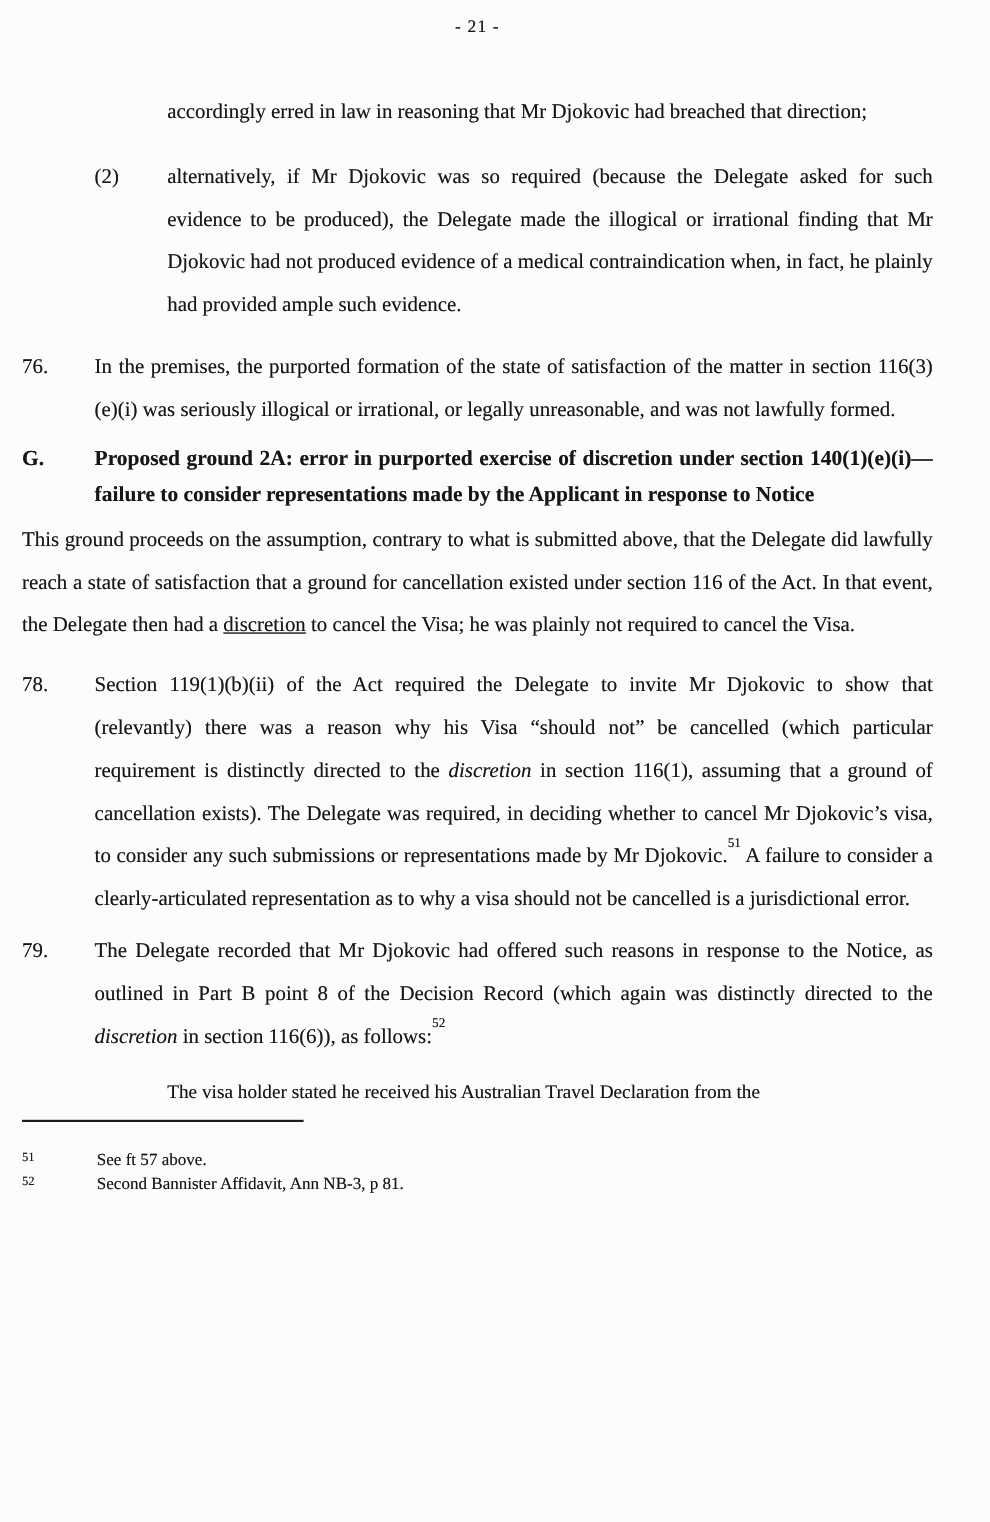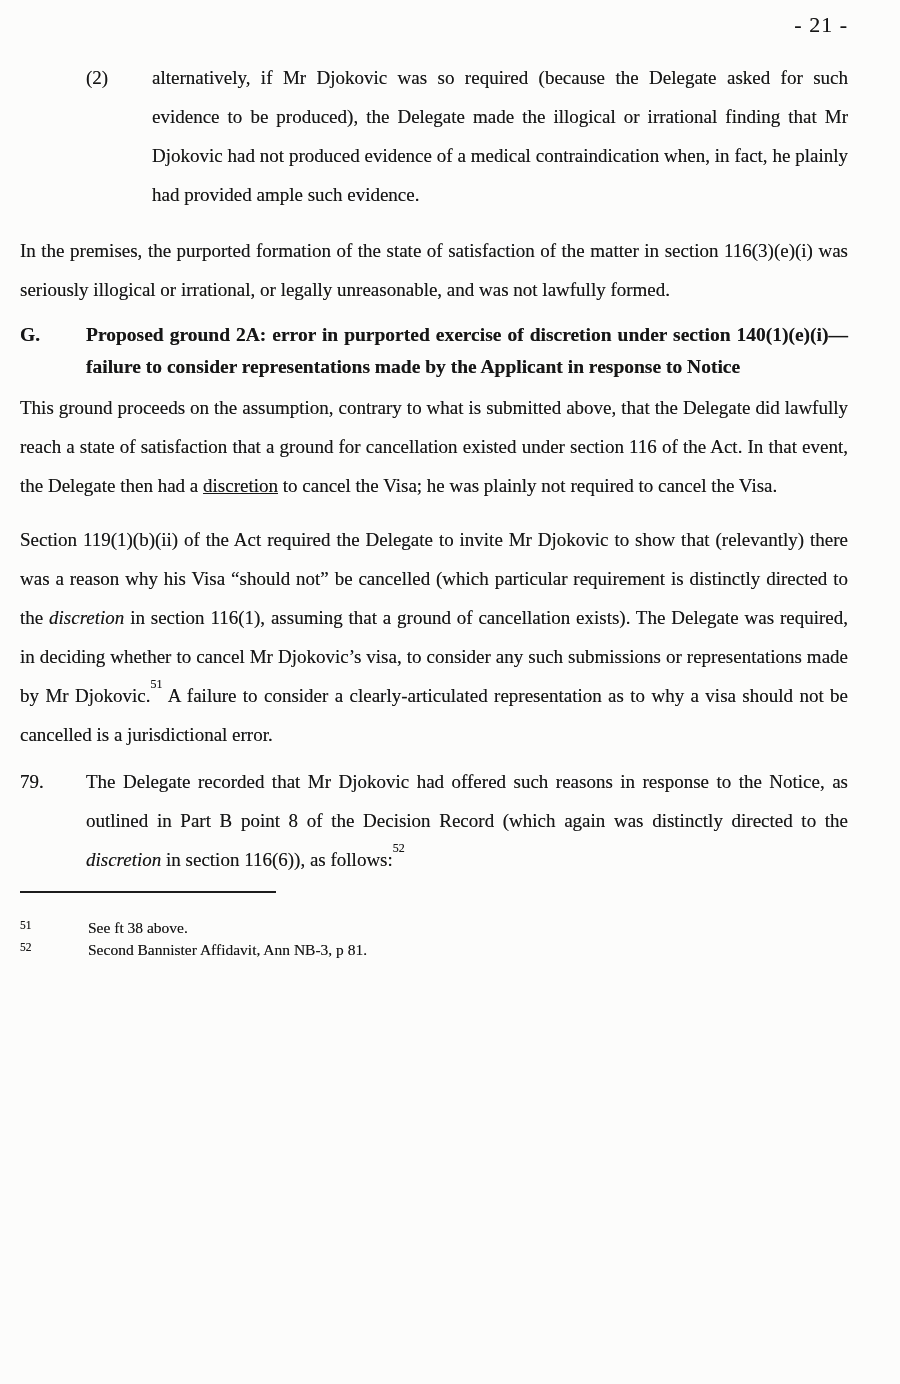--- a/index.html
+++ b/index.html
@@ -13,22 +13,22 @@
   }
   .doc {
     box-sizing: border-box;
     width: 900px;
     height: 1384px;
     padding: 12px 52px 0 20px;
     position: relative;
     text-shadow: 0 0 0.6px rgba(20,20,20,0.55);
   }
   .page-num {
-    text-align: right;
-    font-size: 22px;
+    text-align: center;
+    font-size: 16px;
     line-height: 26px;
     letter-spacing: 1px;
   }
   
   .row { display: flex; }
   .num { flex: 0 0 66px; font-size: 19px; line-height: 39px; }
   .txt { flex: 1; font-size: 19px; line-height: 39px; text-align: justify; }
   
   .row.sub { margin-left: 66px; }
   .row.sub .num { flex: 0 0 66px; }
@@ -88,57 +88,61 @@
   .mt-p79 { margin-top: 8px; font-family: Liberation Serif, serif; }
   .mt-quote { margin-top: 10px; }
 </style>
 </head>
 <body>
 
 <div class="doc">
 
   <div class="page-num">- 21 -</div>
 
+  <div class="cont mt-cont">accordingly erred in law in reasoning that Mr Djokovic had breached that direction;</div>
 
   <div class="row sub mt-sub">
     <div class="num">(2)</div>
     <div class="txt">alternatively, if Mr Djokovic was so required (because the Delegate asked for such evidence to be produced), the Delegate made the illogical or irrational finding that Mr Djokovic had not produced evidence of a medical contraindication when, in fact, he plainly had provided ample such evidence.</div>
   </div>
 
   <div class="row mt-p76">
+    <div class="num">76.</div>
     <div class="txt">In the premises, the purported formation of the state of satisfaction of the matter in section 116(3)(e)(i) was seriously illogical or irrational, or legally unreasonable, and was not lawfully formed.</div>
   </div>
 
   <div class="row heading mt-head">
     <div class="num">G.</div>
     <div class="txt">Proposed ground 2A: error in purported exercise of discretion under section 140(1)(e)(i)—failure to consider representations made by the Applicant in response to Notice</div>
   </div>
 
   <div class="row mt-p77">
     <div class="txt"><span>This ground proceeds on the assumption, contrary to what is submitted above, that the Delegate did lawfully reach a state of satisfaction that a ground for cancellation existed under section 116 of the Act.  In that event, the Delegate then had a </span><span class="u">discretion</span><span> to cancel the Visa; he was plainly not required to cancel the Visa.</span></div>
   </div>
 
   <div class="row mt-p78">
+    <div class="num">78.</div>
     <div class="txt"><span>Section 119(1)(b)(ii) of the Act required the Delegate to invite Mr Djokovic to show that (relevantly) there was a reason why his Visa “should not” be cancelled (which particular requirement is distinctly directed to the </span><span class="it">discretion</span><span> in section 116(1), assuming that a ground of cancellation exists).  The Delegate was required, in deciding whether to cancel Mr Djokovic’s visa, to consider any such submissions or representations made by Mr Djokovic.</span><sup class="ref">51</sup><span>  A failure to consider a clearly-articulated representation as to why a visa should not be cancelled is a jurisdictional error.</span></div>
   </div>
 
   <div class="row mt-p79">
     <div class="num">79.</div>
     <div class="txt"><span>The Delegate recorded that Mr Djokovic had offered such reasons in response to the Notice, as outlined in Part B point 8 of the Decision Record (which again was distinctly directed to the </span><span class="it">discretion</span><span> in section 116(6)), as follows:</span><sup class="ref">52</sup></div>
   </div>
 
   <div class="quote mt-quote">
+    <div class="q2">The visa holder stated he received his Australian Travel Declaration from the</div>
   </div>
 
   <div class="fn-sep"></div>
 
   <div class="footnotes">
     <div class="fn-row">
       <div class="fn-num">51</div>
-      <div class="fn-txt">See ft 38 above.</div>
+      <div class="fn-txt">See ft 57 above.</div>
     </div>
     <div class="fn-row">
       <div class="fn-num">52</div>
       <div class="fn-txt">Second Bannister Affidavit, Ann NB-3, p 81.</div>
     </div>
   </div>
 
 </div>
 
 </body></html>

